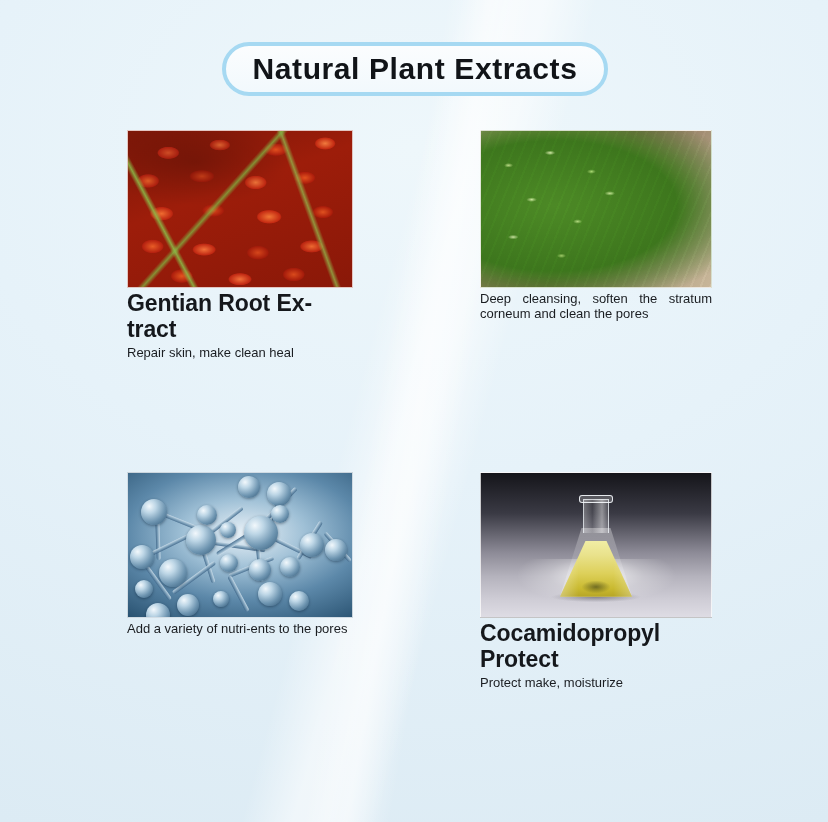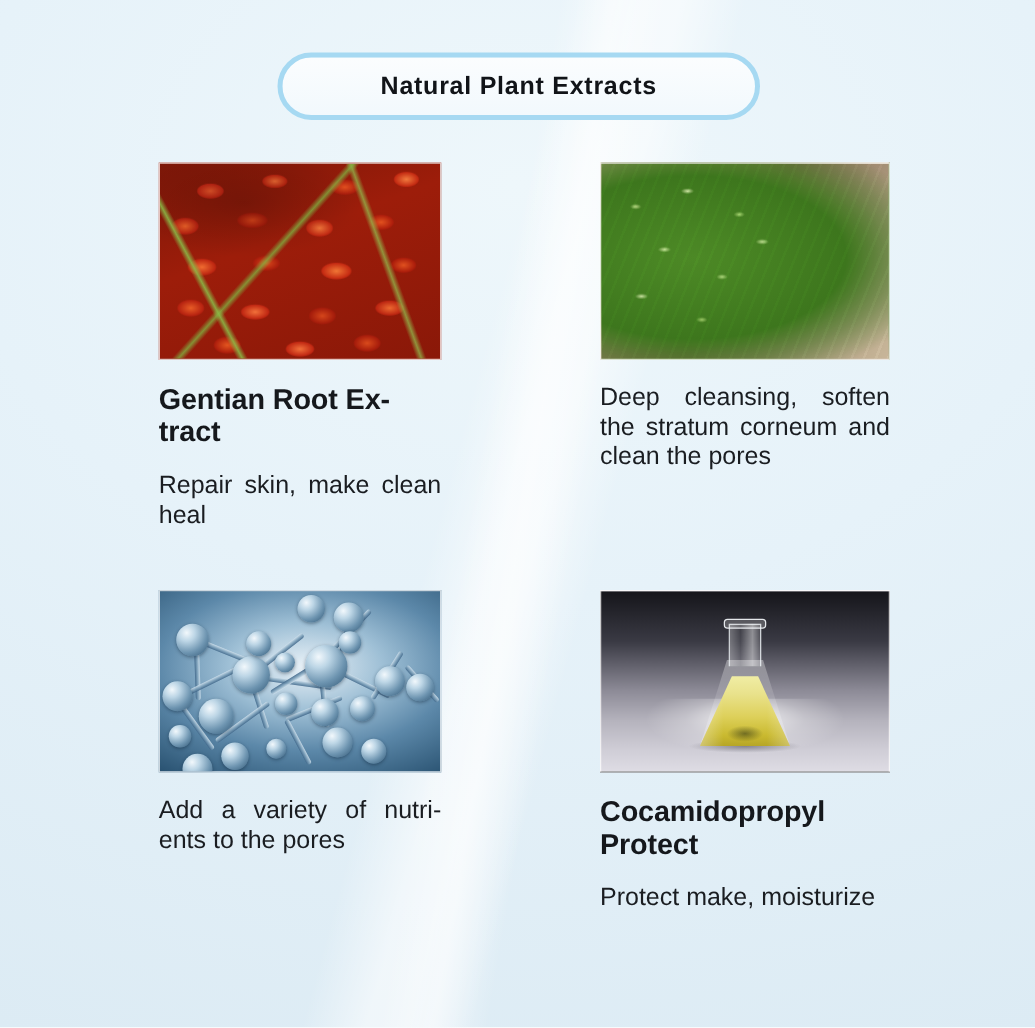--- a/index.html
+++ b/index.html
@@ -41,21 +41,21 @@
     height: 54px;
     box-sizing: border-box;
     border: 4px solid #a6d9f2;
     border-radius: 28px;
     background: linear-gradient(180deg, #fbfdfe 0%, #f2f9fd 100%);
     display: flex;
     align-items: center;
     justify-content: center;
   }
   #title-text {
-    font-size: 20px;
+    font-size: 30px;
     font-weight: bold;
     color: #111418;
     letter-spacing: 0.6px;
     white-space: nowrap;
   }
 
   
   .card {
     position: absolute;
     width: 226px;
@@ -69,30 +69,30 @@
     width: 100%;
     height: 158px;
     position: relative;
     overflow: hidden;
     border: 1px solid rgba(255,255,255,0.75);
     box-sizing: border-box;
   }
   #card-2 .photo, #card-3 .photo { height: 146px; }
 
   .card-heading {
-    margin-top: 18px;
+    margin-top: 2px;
     font-size: 23px;
     font-weight: bold;
     color: #15181c;
     line-height: 1.13;
     letter-spacing: -0.1px;
   }
   .card-desc {
-    margin-top: 19px;
-    font-size: 20px;
+    margin-top: 3px;
+    font-size: 13px;
     color: #1a1d21;
     line-height: 1.18;
     text-align: justify;
     text-justify: inter-word;
   }
   .card-desc.no-justify { text-align: left; }
 
   
   .berries {
     background:

